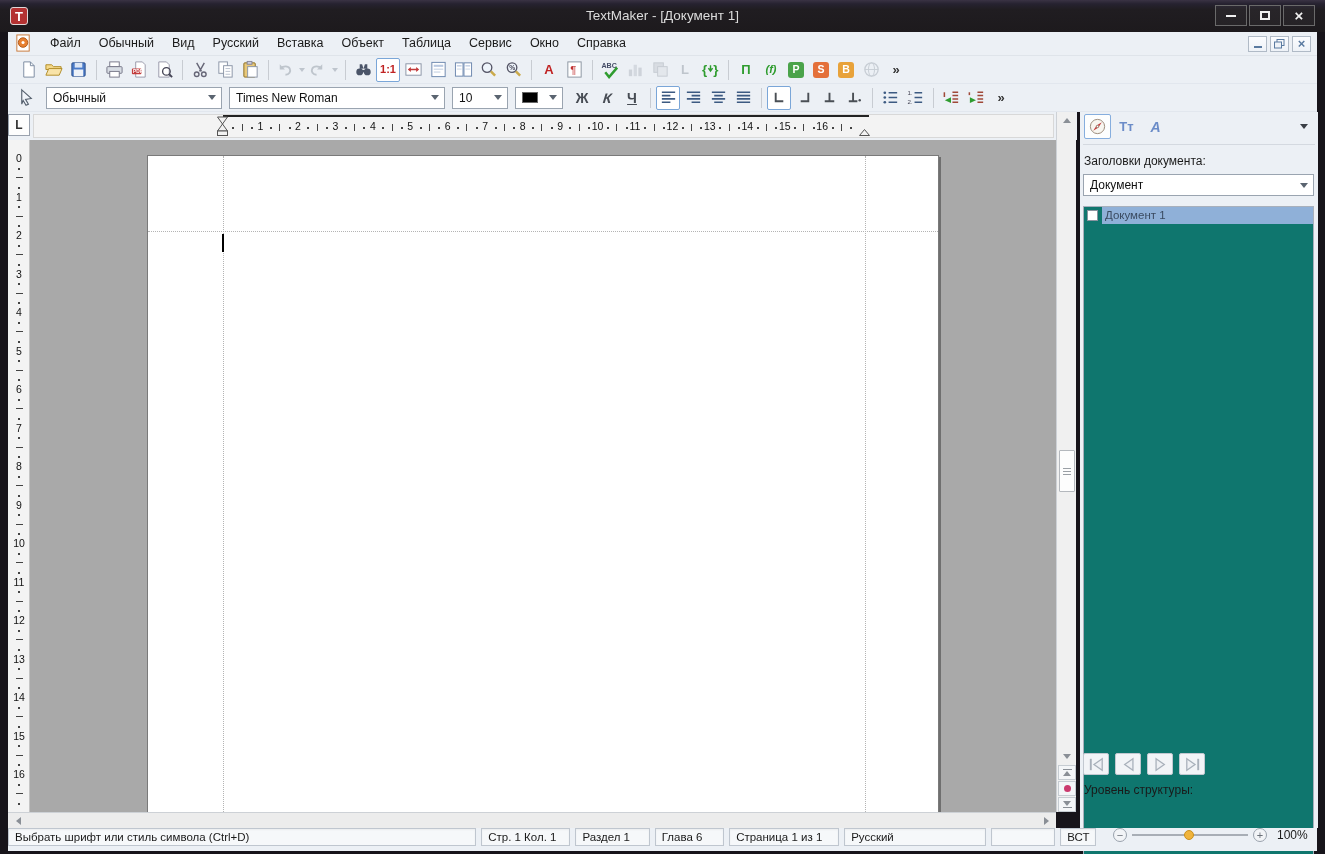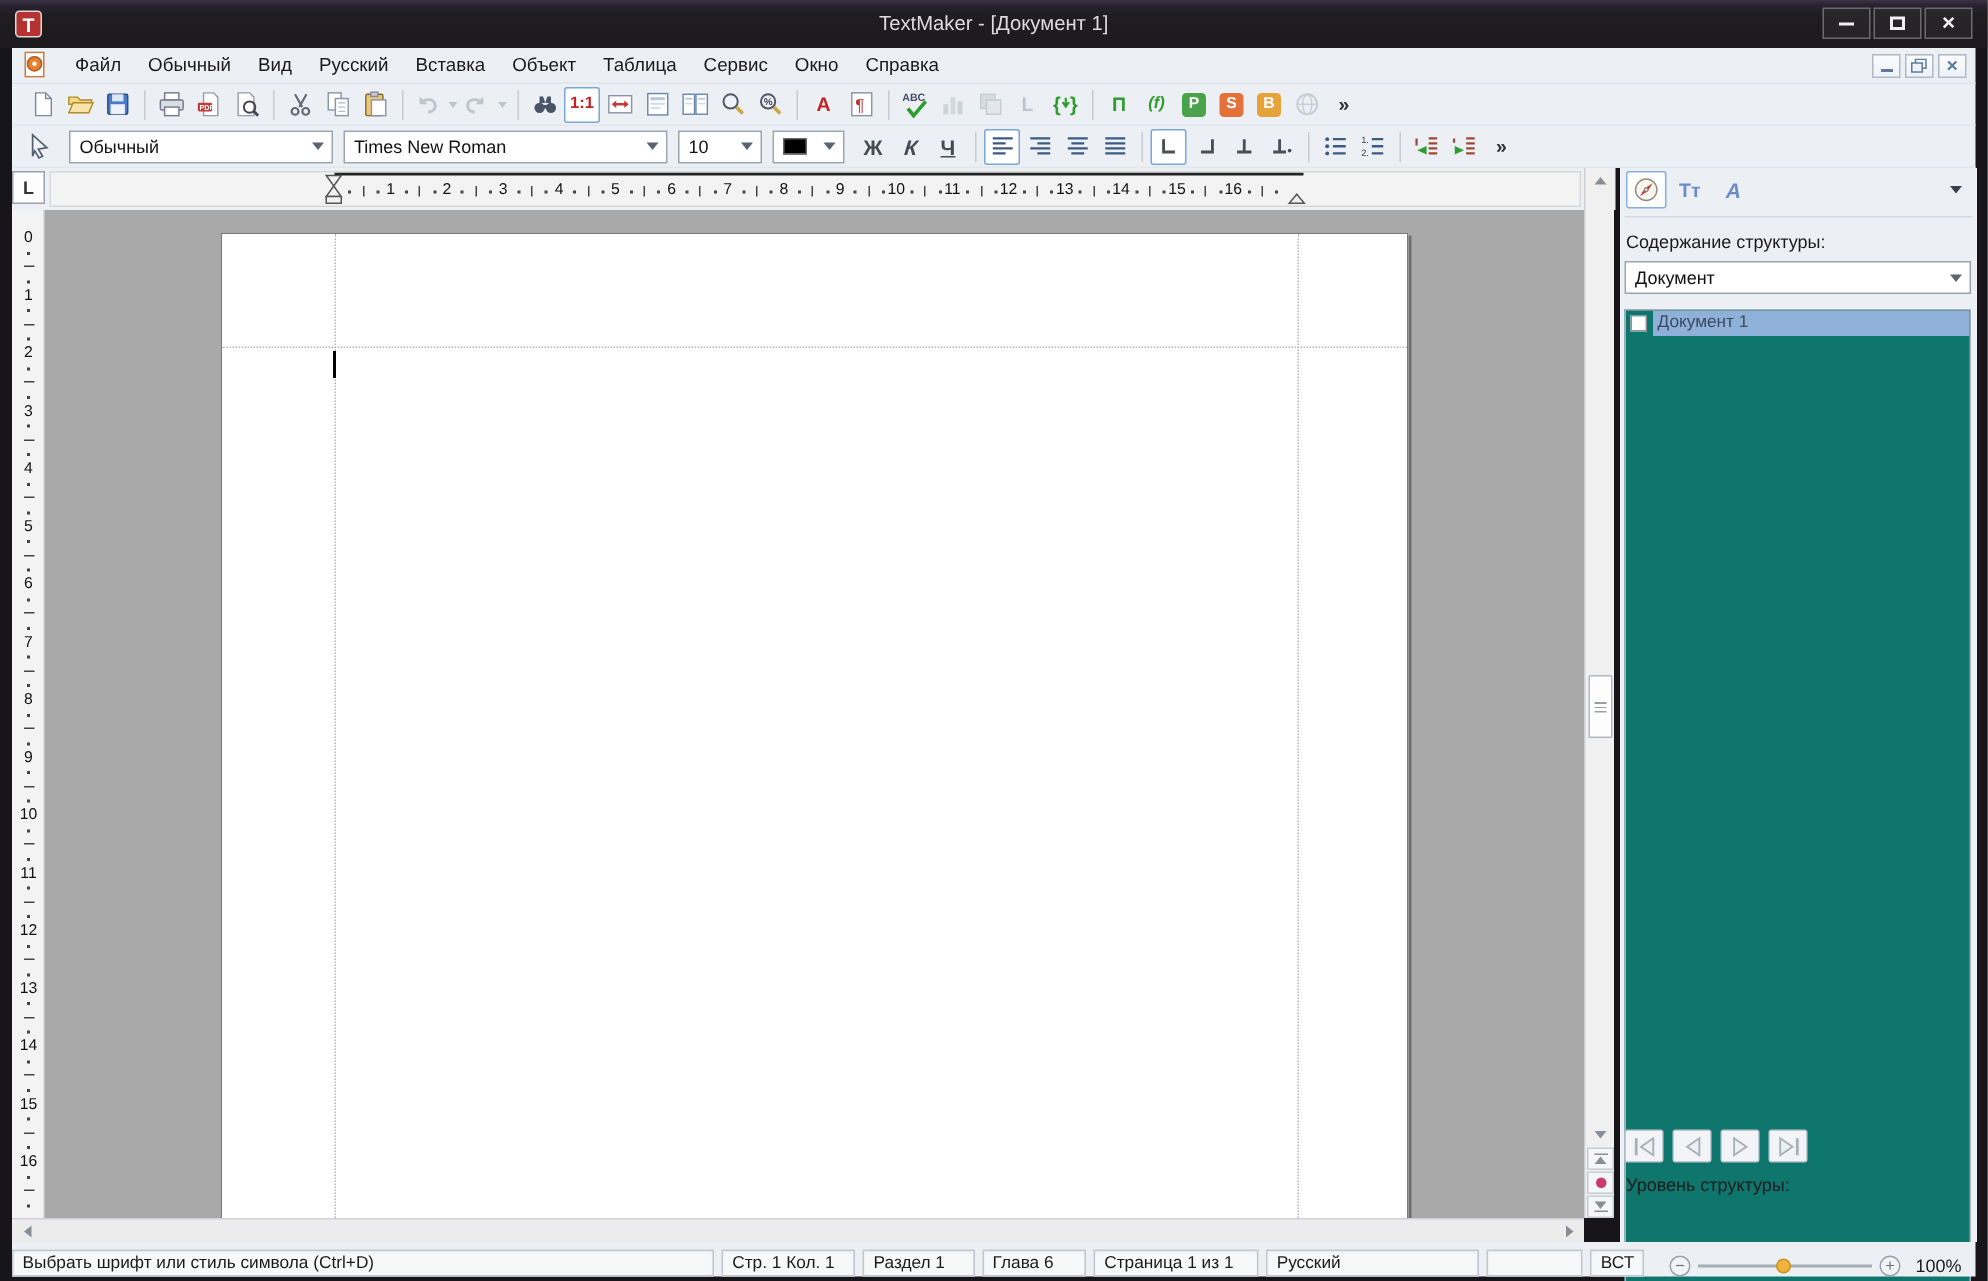--- a/index.html
+++ b/index.html
@@ -118,21 +118,21 @@
   .sb-tree { position:absolute; left:3px; right:4px; top:94px; height:692px; background:#0f766e; border:1px solid #a8b0bc; overflow:hidden; }
   .tree-row { display:flex; align-items:center; height:17px; }
   .tree-check { width:11px; height:11px; background:#fff; border:1px solid #8a94a0; margin:0 4px 0 3px; flex:none; }
   .tree-label { flex:1; font-size:11.5px; color:#3a4a60; padding-left:3px; height:17px; line-height:17px; }
   .tree-row.selected .tree-label { background:#8fb0d8; }
   .sb-nav { position:absolute; left:3px; top:641px; display:flex; gap:6px; }
   .nav-btn { width:26px; height:22px; border:1px solid #c2c8d0; background:#f2f4f7; border-radius:2px;
     display:flex; align-items:center; justify-content:center; }
 
   
-  .statusbar { top:828px; height:23px; display:flex; align-items:flex-end; padding-left:0; }
+  .statusbar { top:828px; height:23px; display:flex; align-items:flex-start; padding-left:0; }
   .sseg { height:18px; background:#f6f8fa; border:1px solid #bfc6cf; font-size:11.5px; line-height:16px;
     padding:0 6px; color:#1a1a1a; margin-right:5px; box-shadow:inset 0 1px 2px rgba(0,0,0,.05);
     white-space:nowrap; overflow:hidden; }
   .seg-hint { width:473px; } .seg-pos { width:90px; } .seg-sec { width:75px; } .seg-chap { width:70px; }
   .seg-page { width:111px; } .seg-lang { width:143px; } .seg-empty { width:65px; }
   .seg-vst { width:36px; text-align:center; }
   .zoomctl { display:flex; align-items:center; margin-left:12px; }
   .zbtn { width:14px; height:14px; border:1px solid #9aa2ad; border-radius:50%; color:#6a7078;
     font-size:11px; line-height:12px; text-align:center; background:#f2f4f7; }
   .ztrack { position:relative; width:116px; height:2px; background:#a8aeb6; margin:0 5px; }
@@ -787,21 +787,21 @@
         </span>
         <span class="sb-tab">
           <span class="glyph">Тт</span>
         </span>
         <span class="sb-tab">
           <span class="glyph it">А</span>
         </span>
       </div>
     <div class="sb-menu-caret"></div>
     <div class="sb-sep"></div>
-    <div class="sb-label" style="top:42px">Содержание структуры:</div>
+    <div class="sb-label" style="top:42px">Заголовки документа:</div>
     <div class="sb-combo" style="top:62px">
       <span>Документ</span>
       <span class="car" style="width:0;height:0;border-left:4px solid transparent;border-right:4px solid transparent;border-top:5px solid #5a6470"></span>
     </div>
     <div class="sb-tree" id="sb-tree">
         <div class="tree-row selected">
           <span class="tree-check"></span>
           <span class="tree-label">Документ 1</span>
         </div>
       </div>

